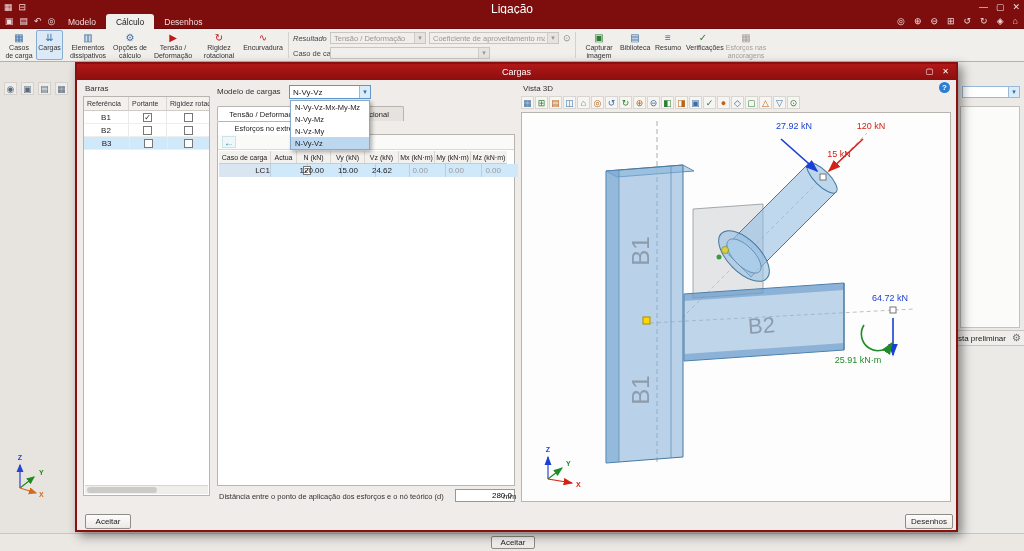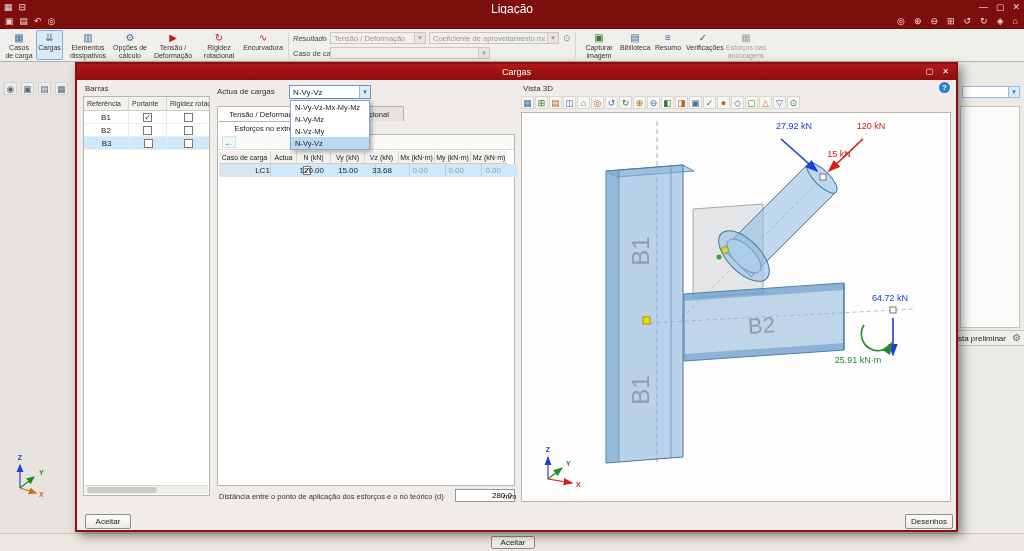--- a/index.html
+++ b/index.html
@@ -116,20 +116,25 @@
       <span class="tbi">✕</span>
     </div>
   </div>
 
   <div class="menubar">
     <div class="qa">
       <span class="qai">▣</span>
       <span class="qai">▤</span>
       <span class="qai">↶</span>
       <span class="qai">◎</span>
+    </div>
+    <div class="mtabs">
+      <div class="mtab">Modelo</div>
+      <div class="mtab active">Cálculo</div>
+      <div class="mtab">Desenhos</div>
     </div>
     <div class="mb-right">
       <span class="mbi">◎</span>
       <span class="mbi">⊕</span>
       <span class="mbi">⊖</span>
       <span class="mbi">⊞</span>
       <span class="mbi">↺</span>
       <span class="mbi">↻</span>
       <span class="mbi">◈</span>
       <span class="mbi">⌂</span>
@@ -287,21 +292,21 @@
             </div>
           <div style="width:42px;border-right:none;">
               <span class="cb"></span>
             </div>
         </div>
         <div class="hscroll">
             <div class="hthumb"></div>
           </div>
       </div>
 
-      <div class="panel-title" style="left:140px;top:7px;">Actua de cargas</div>
+      <div class="panel-title" style="left:140px;top:7px;">Modelo de cargas</div>
       <div class="combo" style="left:212px;top:5px;width:82px;height:14px;border-color:#5f97cc;">
         <span class="val" style="top:2px;font-size:8px;">N-Vy-Vz</span>
         <span class="arr" style="line-height:12px;">▾</span>
       </div>
       <div class="ddl" style="left:213px;top:20px;">
         <div class="ddi">N-Vy-Vz-Mx-My-Mz</div>
         <div class="ddi">N-Vy-Mz</div>
         <div class="ddi">N-Vz-My</div>
         <div class="ddi sel">N-Vy-Vz</div>
       </div>
@@ -324,21 +329,21 @@
           <div style="width:36px;">My (kN·m)</div>
           <div style="width:36px;border-right:none;">Mz (kN·m)</div>
         </div>
         <div class="lr">
           <div class="c" style="width:52px;background:#d9e6f2;">LC1</div>
           <div class="c" style="width:26px;">
               <span class="cb">✓</span>
             </div>
           <div style="width:34px;">120.00</div>
           <div style="width:34px;">15.00</div>
-          <div style="width:34px;">33.68</div>
+          <div style="width:34px;">24.62</div>
           <div class="muted" style="width:36px;">0.00</div>
           <div class="muted" style="width:36px;">0.00</div>
           <div class="muted" style="width:36px;border-right:none;">0.00</div>
         </div>
       </div>
 
       <div class="panel-title" style="left:142px;top:412px;font-size:7.5px;">Distância entre o ponto de aplicação dos esforços e o nó teórico (d)</div>
       <input class="dist-input" style="left: 378px; top: 409px; width: 60px;" value="280.0">
       <div class="panel-title" style="left:426px;top:412px;">mm</div>
 

